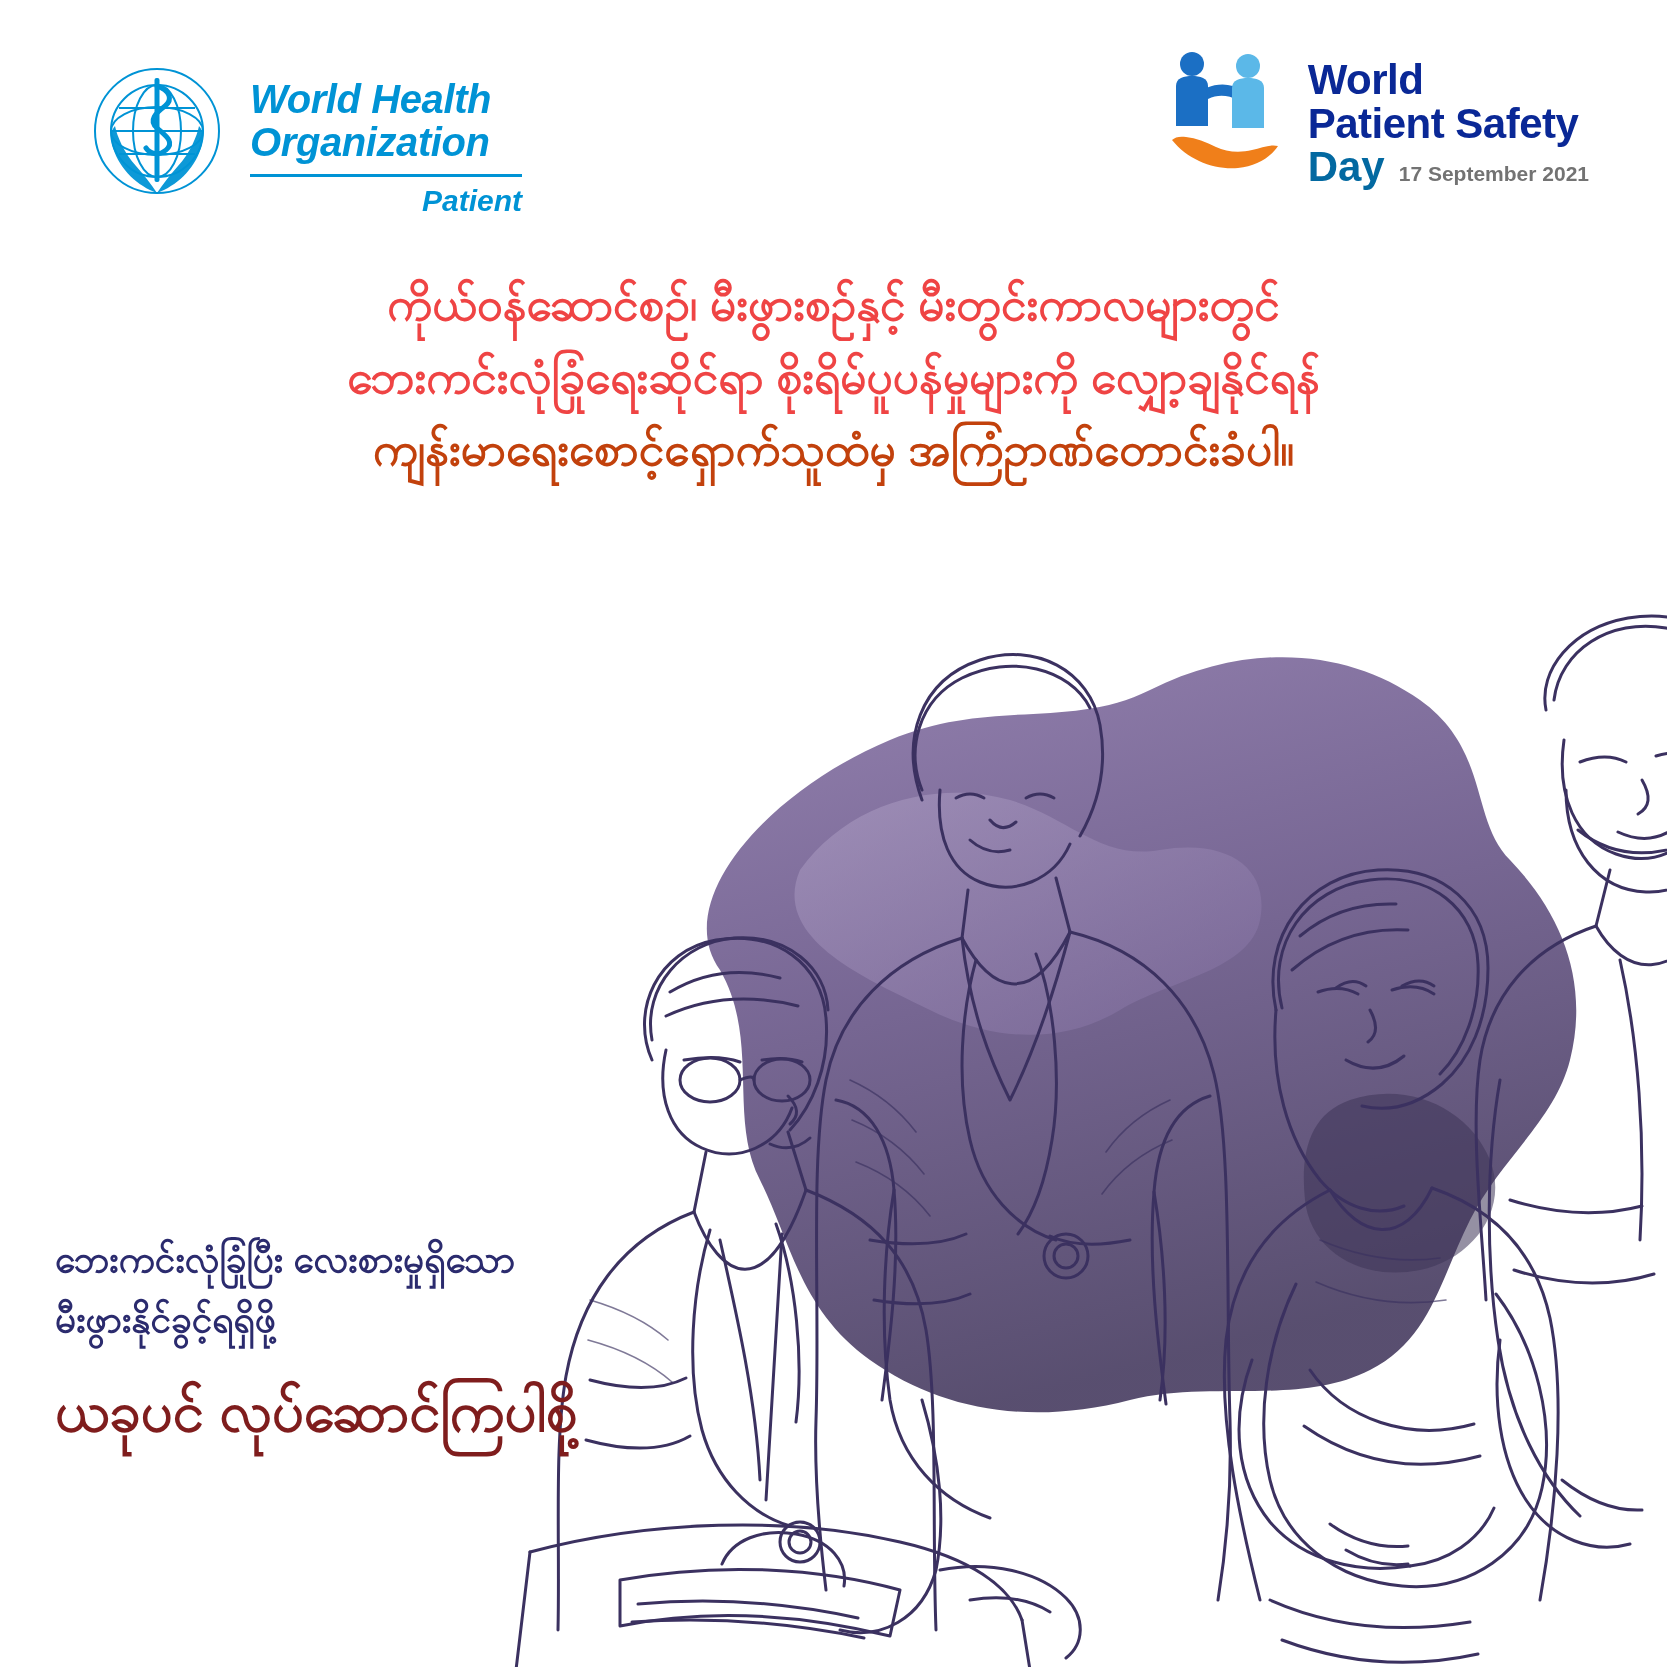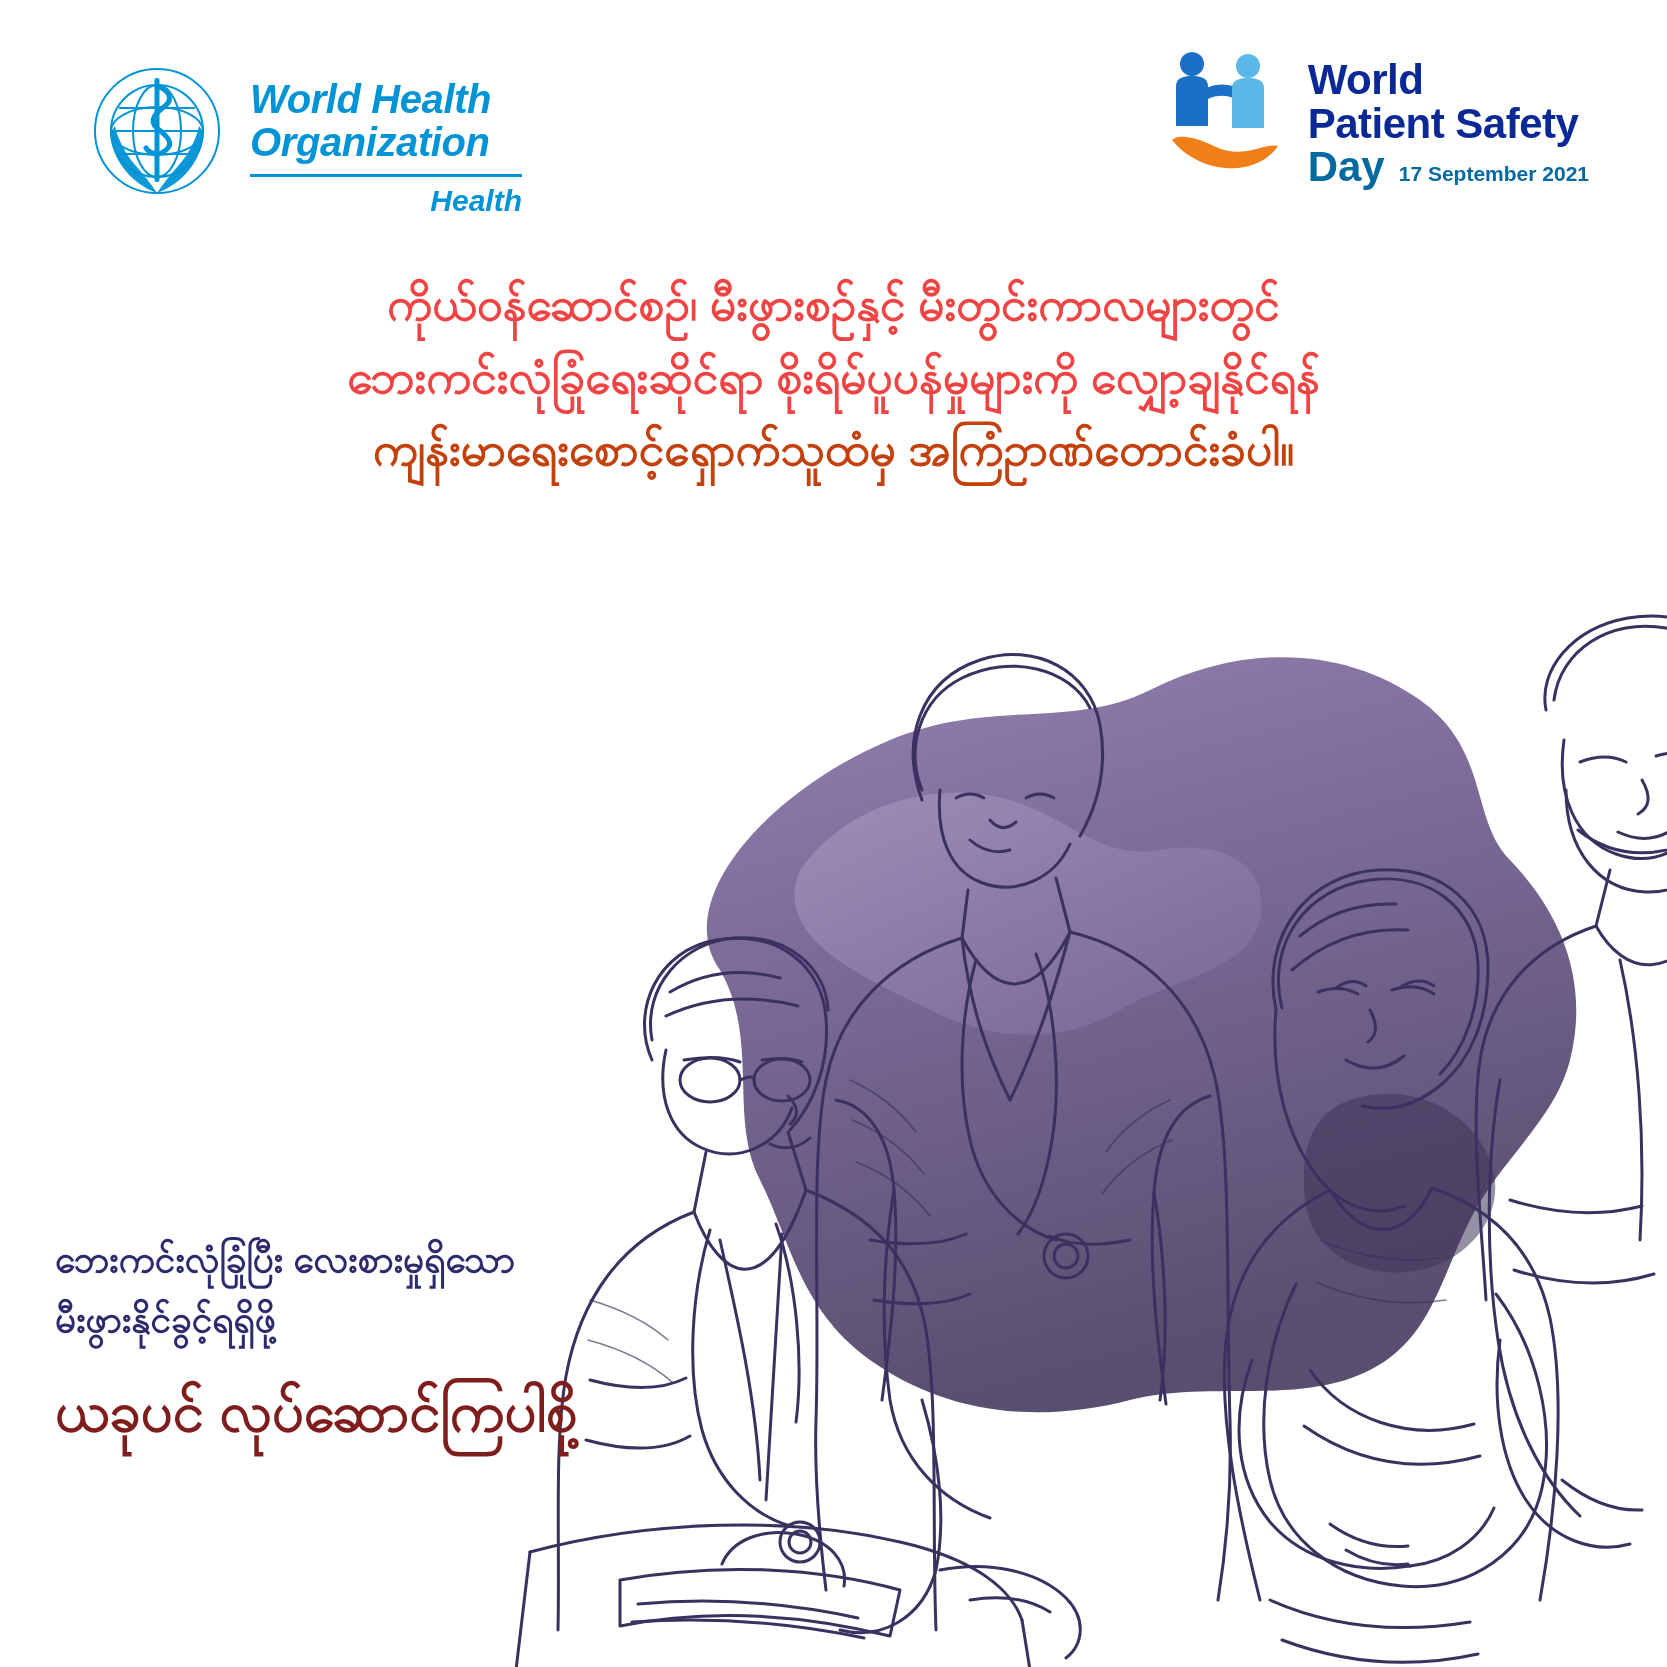--- a/index.html
+++ b/index.html
@@ -90,21 +90,21 @@
     align-items: baseline;
     gap: 14px;
   }
   .wpsd-l3 {
     color: #0369a1;
     font-weight: bold;
     font-size: 42px;
     line-height: 1.04;
   }
   .wpsd-date {
-    color: #0369a1;
+    color: #737373;
     font-weight: bold;
     font-size: 21px;
   }
 
   
   .headline {
     position: absolute;
     left: 0;
     right: 0;
     top: 268px;
@@ -188,21 +188,21 @@
 
           <rect x="68.5" y="18" width="5" height="104" rx="2"></rect>
           <path d="M71 26 c13 4 16 14 8 20 c-9 7 -17 14 -8 22 c9 8 18 14 9 22 c-7 6 -16 4 -20 -2" fill="none" stroke="#0093d5" stroke-width="5" stroke-linecap="round"></path>
         </g>
       </svg>
     </div>
     <div class="who-text">
       <div class="who-name">World Health</div>
       <div class="who-name">Organization</div>
       <div class="who-rule"></div>
-      <div class="who-country">Health</div>
+      <div class="who-country">Patient</div>
     </div>
   </div>
 
   <div class="wpsd-block">
     <div class="wpsd-mark">
       <svg viewBox="0 0 118 130" width="118" height="130" aria-hidden="true">
 
         <circle cx="26" cy="16" r="12" fill="#1b6fc4"></circle>
         <path d="M10 38 C10 30 18 28 26 28 C34 28 42 30 42 38 L42 78 L10 78 Z" fill="#1b6fc4"></path>
         <path d="M40 40 C54 34 66 36 76 42 L72 52 C62 47 52 46 42 51 Z" fill="#1b6fc4"></path>

